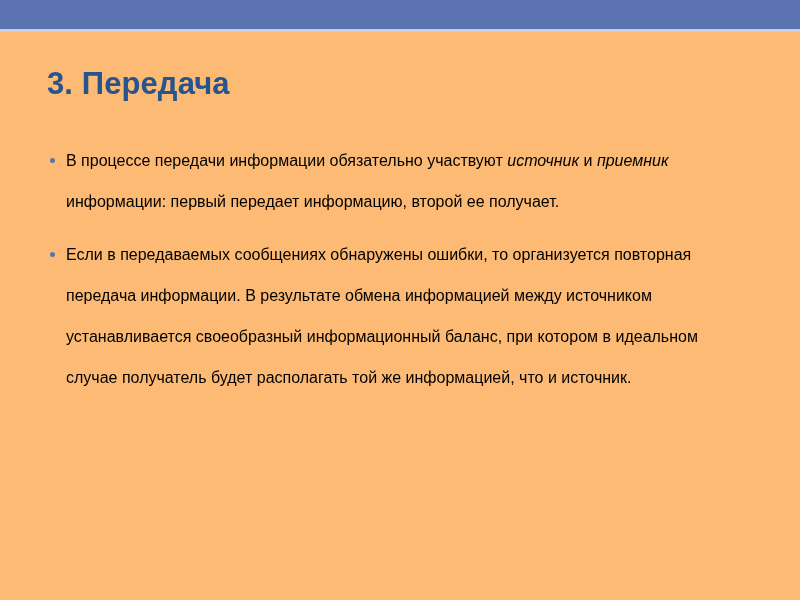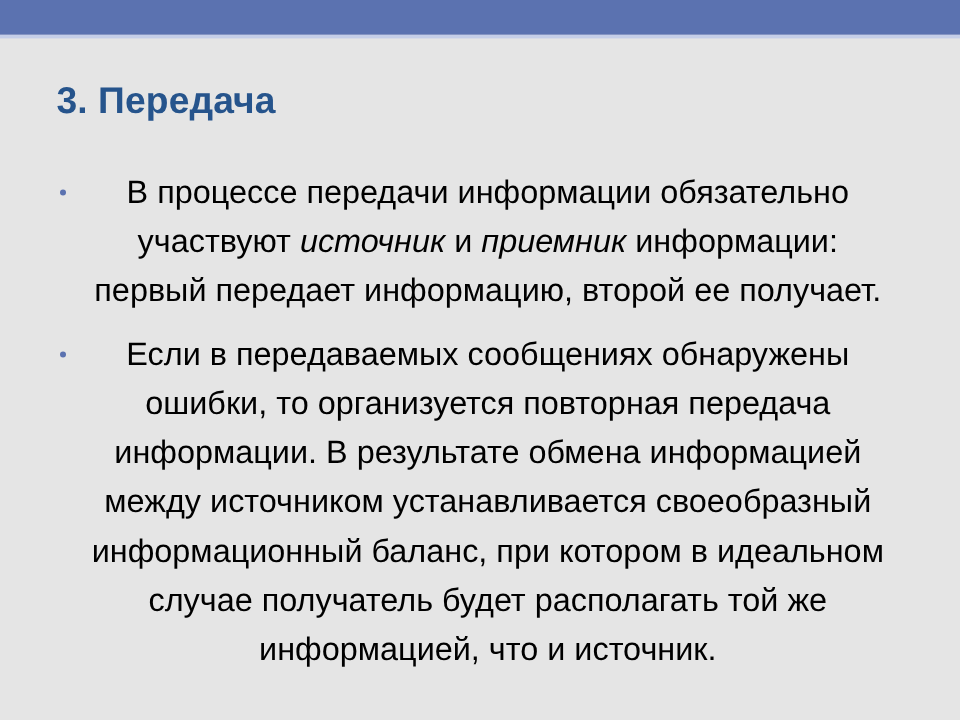--- a/index.html
+++ b/index.html
@@ -11,21 +11,21 @@
     width: 800px;
     height: 600px;
     background: #ffffff;
     font-family: "Liberation Sans", "DejaVu Sans", sans-serif;
     overflow: hidden;
   }
   .slide {
     position: relative;
     width: 800px;
     height: 600px;
-    background: #e5e5e5;
+    background: #fdba74;
     box-sizing: border-box;
   }
   
   .header-band {
     position: absolute;
     left: 0;
     top: 0;
     width: 800px;
     height: 29px;
     background: #5B72B0;
@@ -56,24 +56,24 @@
   .body-content {
     position: absolute;
     left: 47px;
     top: 140px;
     width: 700px;
   }
   .bullet-item {
     position: relative;
     padding-left: 19px;
     margin: 0 0 0 0;
-    font-size: 27px;
+    font-size: 16px;
     line-height: 41px;
     color: #000000;
-    text-align: center;
+    text-align: left;
   }
   .bullet-item + .bullet-item {
     margin-top: 12px;
   }
   .bullet-dot {
     position: absolute;
     left: 3px;
     top: 18px;
     width: 5px;
     height: 5px;

